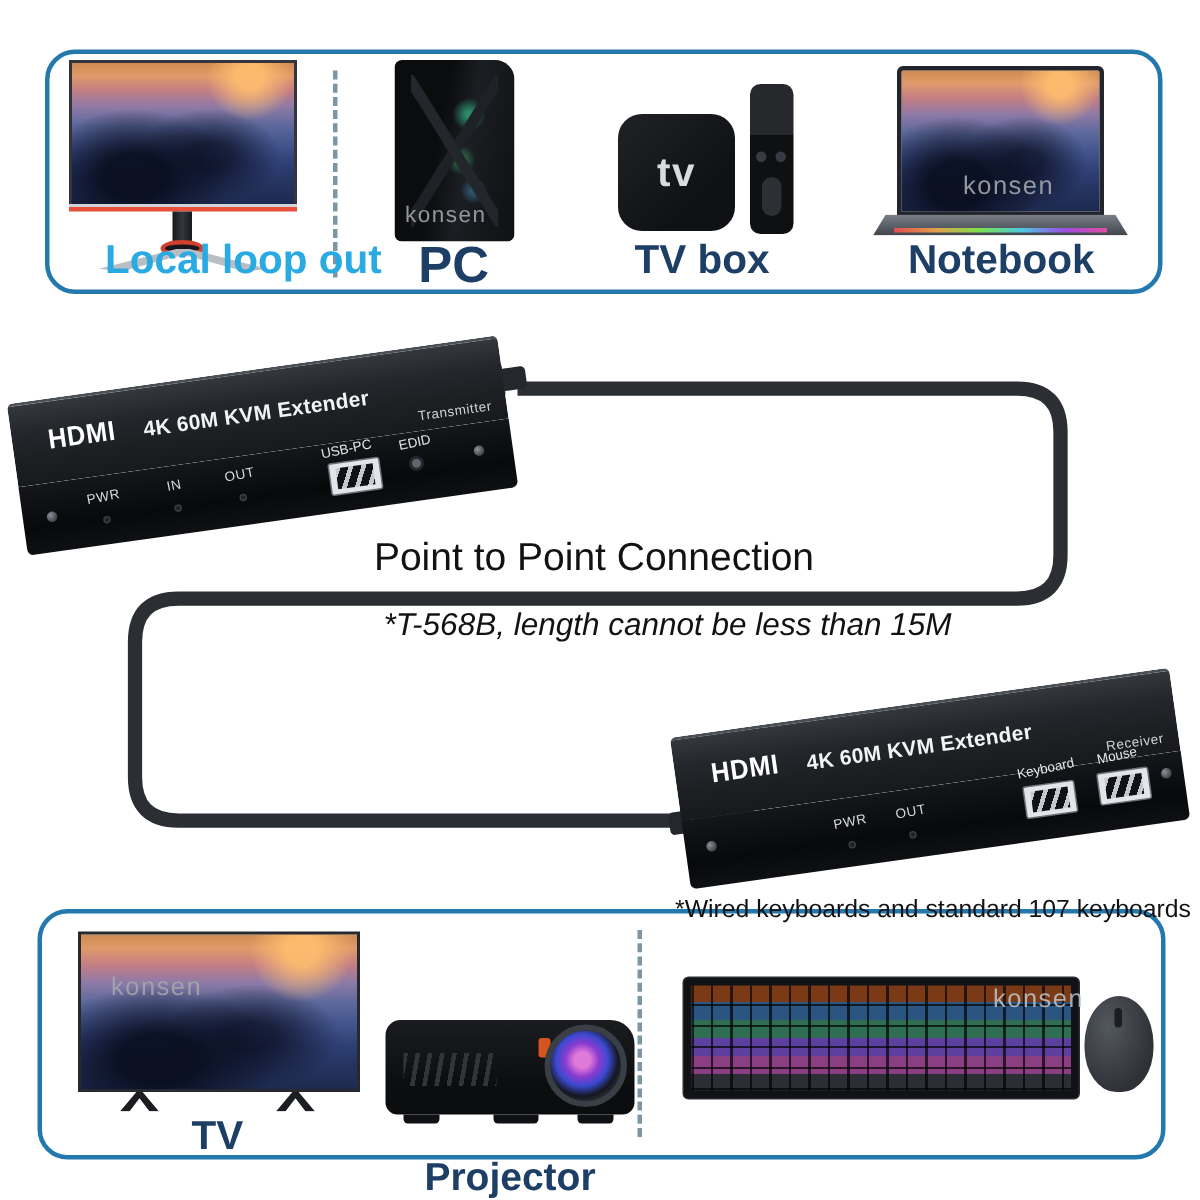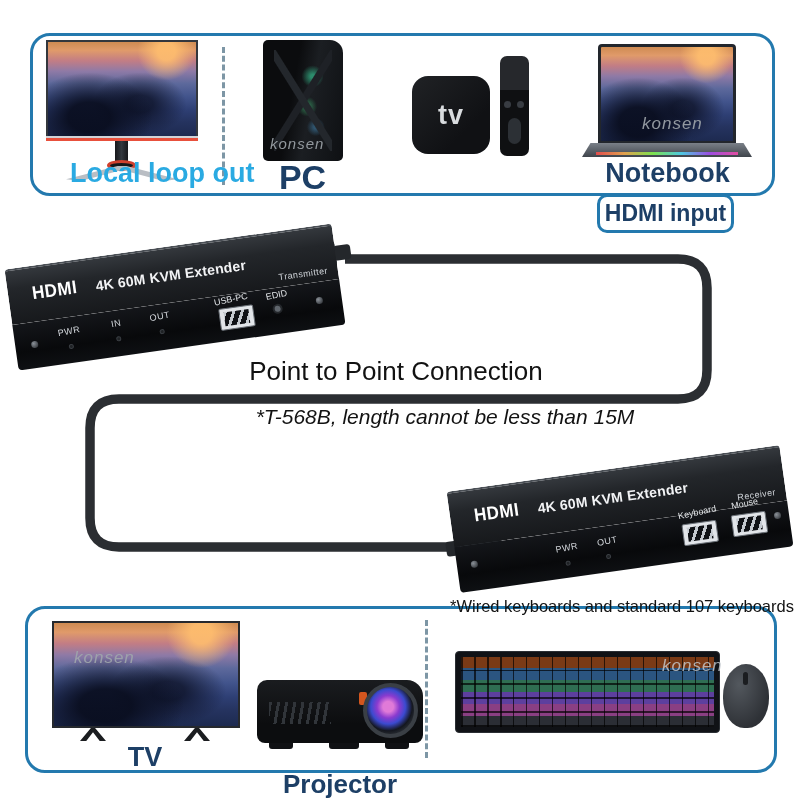--- a/index.html
+++ b/index.html
@@ -17,21 +17,21 @@
   #tab-input{left:597px;top:194px;width:131px;height:33px;}
   #tab-output{left:43px;top:570px;width:144px;height:34px;}
 
   .vdash{position:absolute;border-left:3px dashed #7d96a5;z-index:2;}
   #dash-top{left:222px;top:47px;height:138px;}
   #dash-bottom{left:425px;top:620px;height:138px;}
 
   
   .cap{position:absolute;font-weight:bold;color:#1d3f66;text-align:center;font-size:27px;z-index:4;white-space:nowrap;}
   .cap.cyan{color:#2aaae2;}
-  .wm{position:absolute;font-style:italic;color:rgba(160,166,172,.9);font-size:17px;z-index:6;letter-spacing:1px;}
+  .wm{position:absolute;color:rgba(160,166,172,.9);font-size:17px;z-index:6;letter-spacing:1px;}
 
   
   .sea{background:
     radial-gradient(circle at 80% 10%, rgba(255,190,110,.9) 0 6%, transparent 20%),
     radial-gradient(ellipse at 28% 80%, rgba(8,12,28,.9) 0 14%, transparent 42%),
     radial-gradient(ellipse at 62% 66%, rgba(10,14,32,.75) 0 10%, transparent 36%),
     linear-gradient(180deg,#cf8b52 0%,#e09a6a 9%,#c27d85 20%,#8f7aa6 31%,#5d699c 44%,#42548c 58%,#2e3f74 72%,#25335f 85%,#1d2a50 100%);}
 
   
   .monitor{left:46px;top:40px;width:152px;height:124px;z-index:3;}
@@ -157,30 +157,30 @@
     <div class="cap" style="left:260px;top:158px;width:85px;font-size:34px;">PC</div>
 
     <div class="abs tvbox">
       <span class="glyph">tv</span>
     </div>
     <div class="abs remote">
       <div class="rbtn" style="left:4px;top:45px;"></div>
       <div class="rbtn" style="left:17px;top:45px;"></div>
       <div class="rpill"></div>
     </div>
+    <div class="cap" style="left:398px;top:158px;width:140px;">TV box</div>
 
     <div class="abs laptop">
       <div class="lscreen sea"></div>
       <div class="lbase"></div>
     </div>
     <span class="wm" style="left:642px;top:114px;">konsen</span>
     <div class="cap" style="left:585px;top:158px;width:165px;">Notebook</div>
   </div>
 
-  <div id="tab-input" class="tab">HDMI input</div>
 
   <div id="transmitter" class="device">
     <div class="dtop">
       <span class="brand">HDMI</span>
       <span class="title">4K 60M KVM Extender</span>
       <span class="role">Transmitter</span>
     </div>
     <div class="dfront">
       <div class="screw" style="left:16px;top:19px;"></div>
       <span class="ledlab" style="left:44px;top:9px;">PWR</span>

